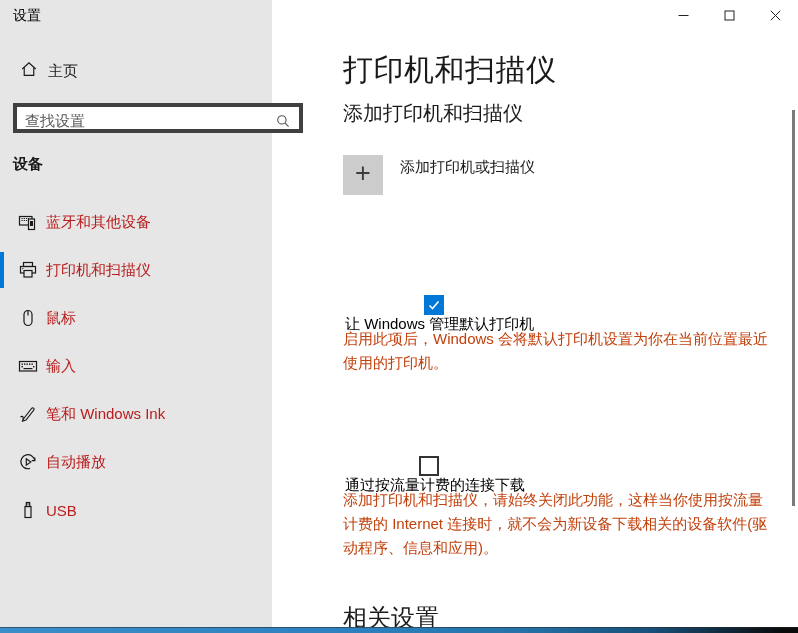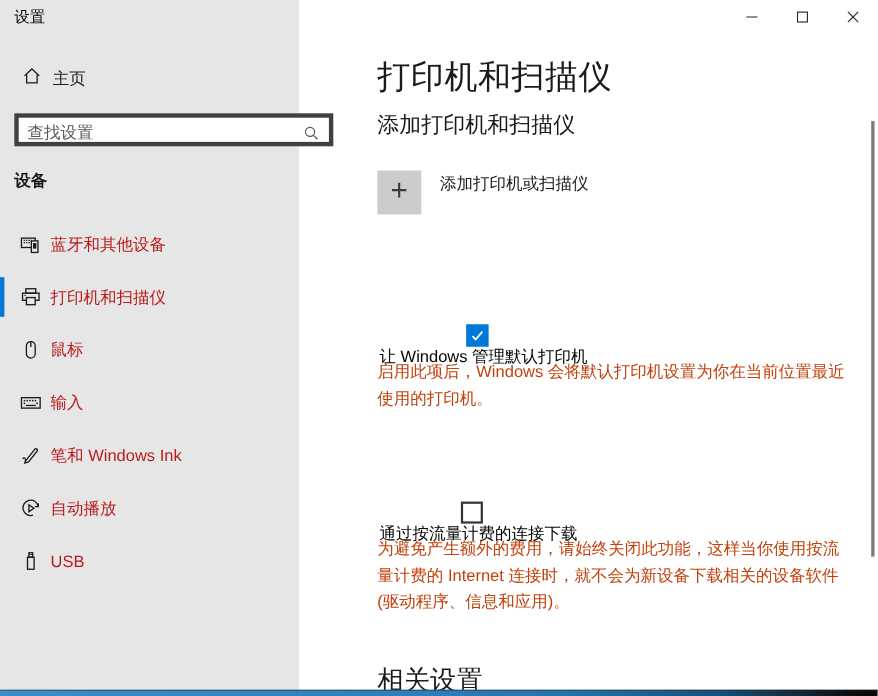--- a/index.html
+++ b/index.html
@@ -214,21 +214,21 @@
   <p class="desc first">启用此项后，Windows 会将默认打印机设置为你在当前位置最近使用的打印机。</p>
 
   <div class="cb-row second">
     <span class="checkbox">
       <svg width="14" height="14" viewBox="0 0 14 14" style="visibility: hidden;">
           <polyline points="2.5,7.5 5.5,10.5 11.5,3.5" fill="none" stroke="#fff" stroke-width="1.6"></polyline>
         </svg>
     </span>
     <span class="cb-label">通过按流量计费的连接下载</span>
   </div>
-  <p class="desc second">为避免产生额外的费用，请始终关闭此功能，这样当你使用按流量计费的 Internet 连接时，就不会为新设备下载相关的设备软件(驱动程序、信息和应用)。</p>
+  <p class="desc second">添加打印机和扫描仪，请始终关闭此功能，这样当你使用按流量计费的 Internet 连接时，就不会为新设备下载相关的设备软件(驱动程序、信息和应用)。</p>
 
   <h2 class="related-heading">相关设置</h2>
 </div>
 
 <div class="scrollbar-track"></div>
 <div class="scrollbar-thumb"></div>
 
 <div class="bottom-bar"></div>
 
 </body></html>

